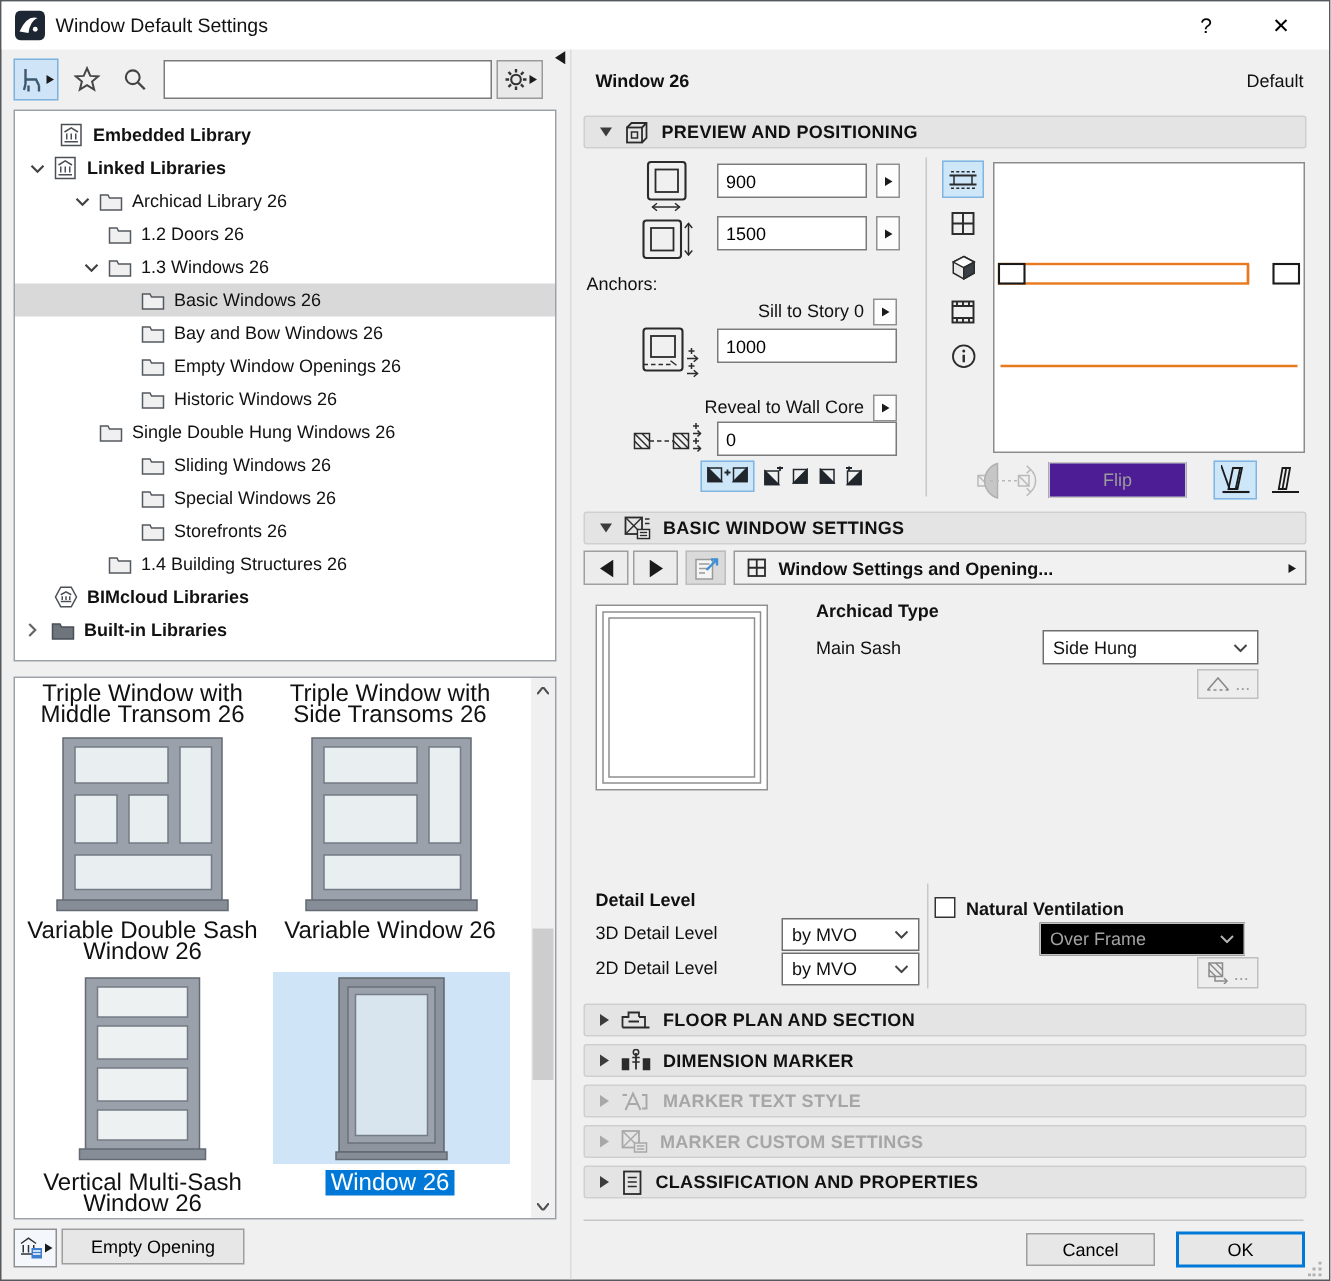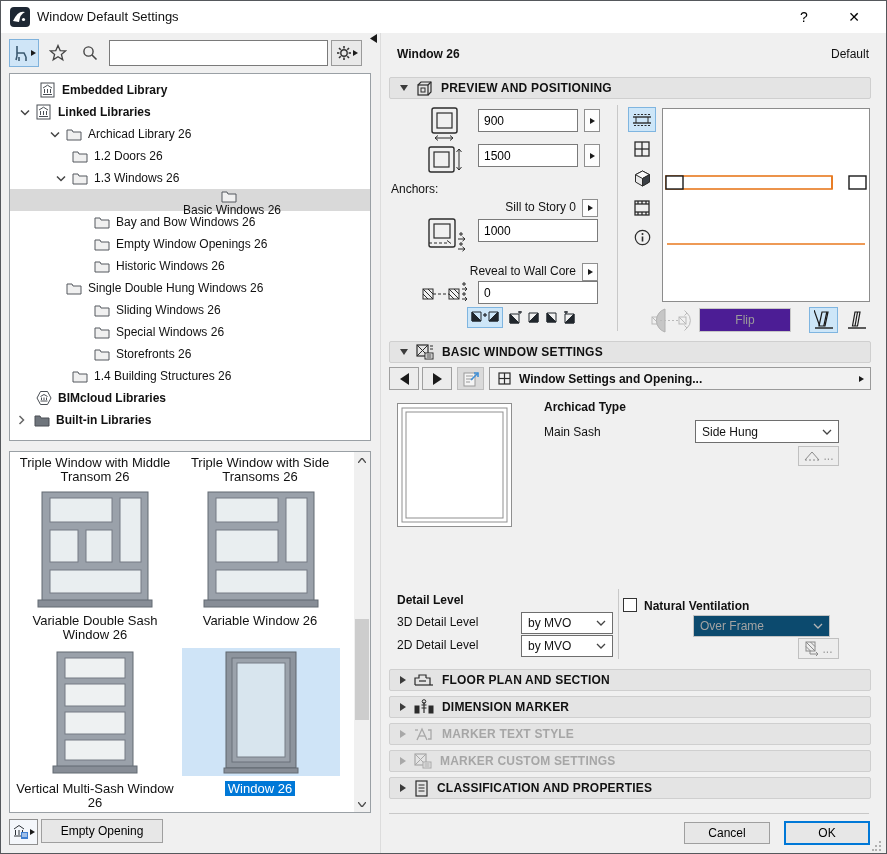--- a/index.html
+++ b/index.html
@@ -17,49 +17,49 @@
   .tool-btn { position:absolute; display:flex; align-items:center; justify-content:center; background:none; border:1px solid transparent; }
   .tool-btn.selected { background:#cfe5f7; border-color:#7fb2dc; }
   .tool-btn.boxed { background:#e9e9e9; border-color:#9a9a9a; }
   .search-input { position:absolute; left:108px; top:39px; width:219px; height:26px; border:1px solid #7a7a7a; background:#fff; padding:0 6px; font:12px "Liberation Sans",sans-serif; }
 
   
   .panel { position:absolute; background:#ffffff; border:1px solid #9aa0a5; overflow:hidden; }
 
   
   .tree-row { height:22px; display:flex; align-items:center; white-space:nowrap; }
-  .tree-row.selected { background:#d9d9d9;flex-direction:column; }
+  .tree-row.selected { background:#d9d9d9; }
   .tree-row .chev { width:10px; margin-right:6px; flex:0 0 auto; display:flex; }
   .tree-row .ticon { width:16px; margin-right:6px; flex:0 0 auto; display:flex; }
   .tree-row .tlabel { font-size:12px; }
   .tree-row.bold .tlabel { font-weight:bold; }
 
   
-  .thumb-label { position:absolute; text-align:center; font-size:13px; line-height:14px; }
+  .thumb-label { position:absolute; text-align:center; font-size:16px; line-height:14px; }
   .thumb-sel-bg { position:absolute; background:#cfe4f7; }
   .hl-blue { background:#0078d7; color:#fff; padding:0 3px; }
 
   
   .num-input { position:absolute; border:1px solid #7a7a7a; background:#fff; padding:0 5px; font:12px "Liberation Sans",sans-serif; }
   .flyout-btn { position:absolute; background:#fdfdfd; border:1px solid #8f8f8f; display:flex; align-items:center; justify-content:center; }
   .tri-r { width:0; height:0; border-top:4px solid transparent; border-bottom:4px solid transparent; border-left:6px solid #1a1a1a; }
   .tri-r.sm { border-top-width:3px; border-bottom-width:3px; border-left-width:5px; }
   .tri-d { width:0; height:0; border-left:4px solid transparent; border-right:4px solid transparent; border-top:6px solid #3c3c3c; }
   .tri-right-hdr { width:0; height:0; border-top:4px solid transparent; border-bottom:4px solid transparent; border-left:6px solid #3c3c3c; }
   .tri-right-hdr.dis { border-left-color:#a8a8a8; }
 
   .sectionbar { position:absolute; left:388px; width:482px; height:22px; background:#e4e4e4; border:1px solid #cfcfcf; border-radius:2px; display:flex; align-items:center; }
   .sectionbar .sb-tri { margin:0 8px 0 10px; }
   .sectionbar .sb-icon { margin-right:8px; display:flex; }
   .sectionbar .sb-label { font-weight:bold; font-size:12px; letter-spacing:.2px; }
   .sectionbar.disabled .sb-label { color:#a6a6a6;text-align:center; }
 
   .selectbox { position:absolute; background:#fff; border:1px solid #6e6e6e; display:flex; align-items:center; padding:0 6px; }
   .selectbox .sel-text { flex:1; }
-  .selectbox.disabled { background:#0c4a6e; border-color:#c3c3c3; color:#a3a3a3; }
+  .selectbox.disabled { background:#000000; border-color:#c3c3c3; color:#a3a3a3; }
 
   .btn { background:#e7e7e7; border:1px solid #9f9f9f; font:12px "Liberation Sans",sans-serif; display:flex; align-items:center; justify-content:center; }
   .btn.default { border:2px solid #0078d7; }
   .btn.disabled { background:#4c1d95; border:1px solid #c6c6c6; color:#9b9b9b; }
 
   .mini-btn { position:absolute; display:flex; align-items:center; justify-content:center; background:none; border:1px solid transparent; }
   .mini-btn.selected { background:#cde6f8; border-color:#7fb5e0; }
 
   .checkbox { position:absolute; width:14px; height:14px; background:#fff; border:1px solid #333; }
 

